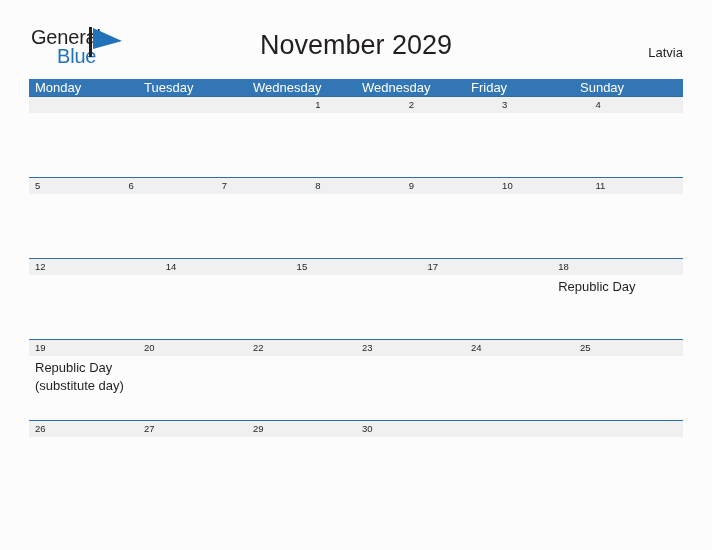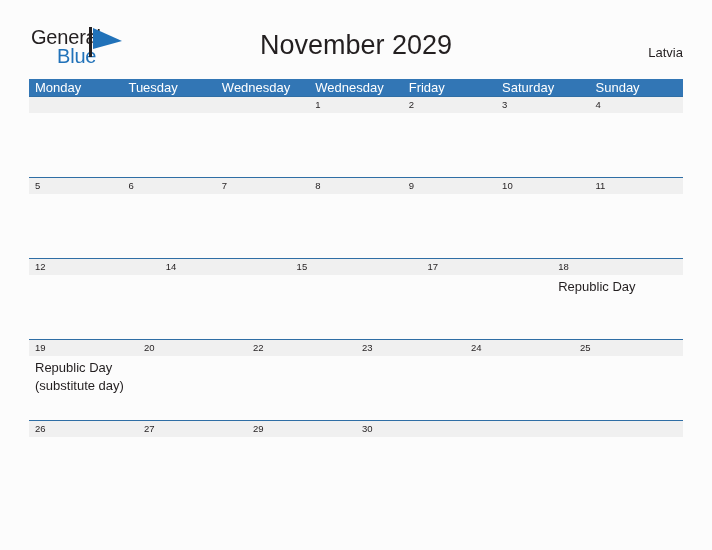--- a/index.html
+++ b/index.html
@@ -170,21 +170,20 @@
 </div>
 
 <div class="calendar">
 
   <div class="weekday-header">
     <div class="weekday-cell">Monday</div>
     <div class="weekday-cell">Tuesday</div>
     <div class="weekday-cell">Wednesday</div>
     <div class="weekday-cell">Wednesday</div>
     <div class="weekday-cell">Friday</div>
-    <div class="weekday-cell">Saturday</div>
     <div class="weekday-cell">Sunday</div>
   </div>
 
   <div class="week-row">
     <div class="date-band"></div>
     <div class="days">
       <div class="day-cell empty-cell">
         <span class="day-number"></span>
         <div class="day-events"><span class="event"></span></div>
       </div>

